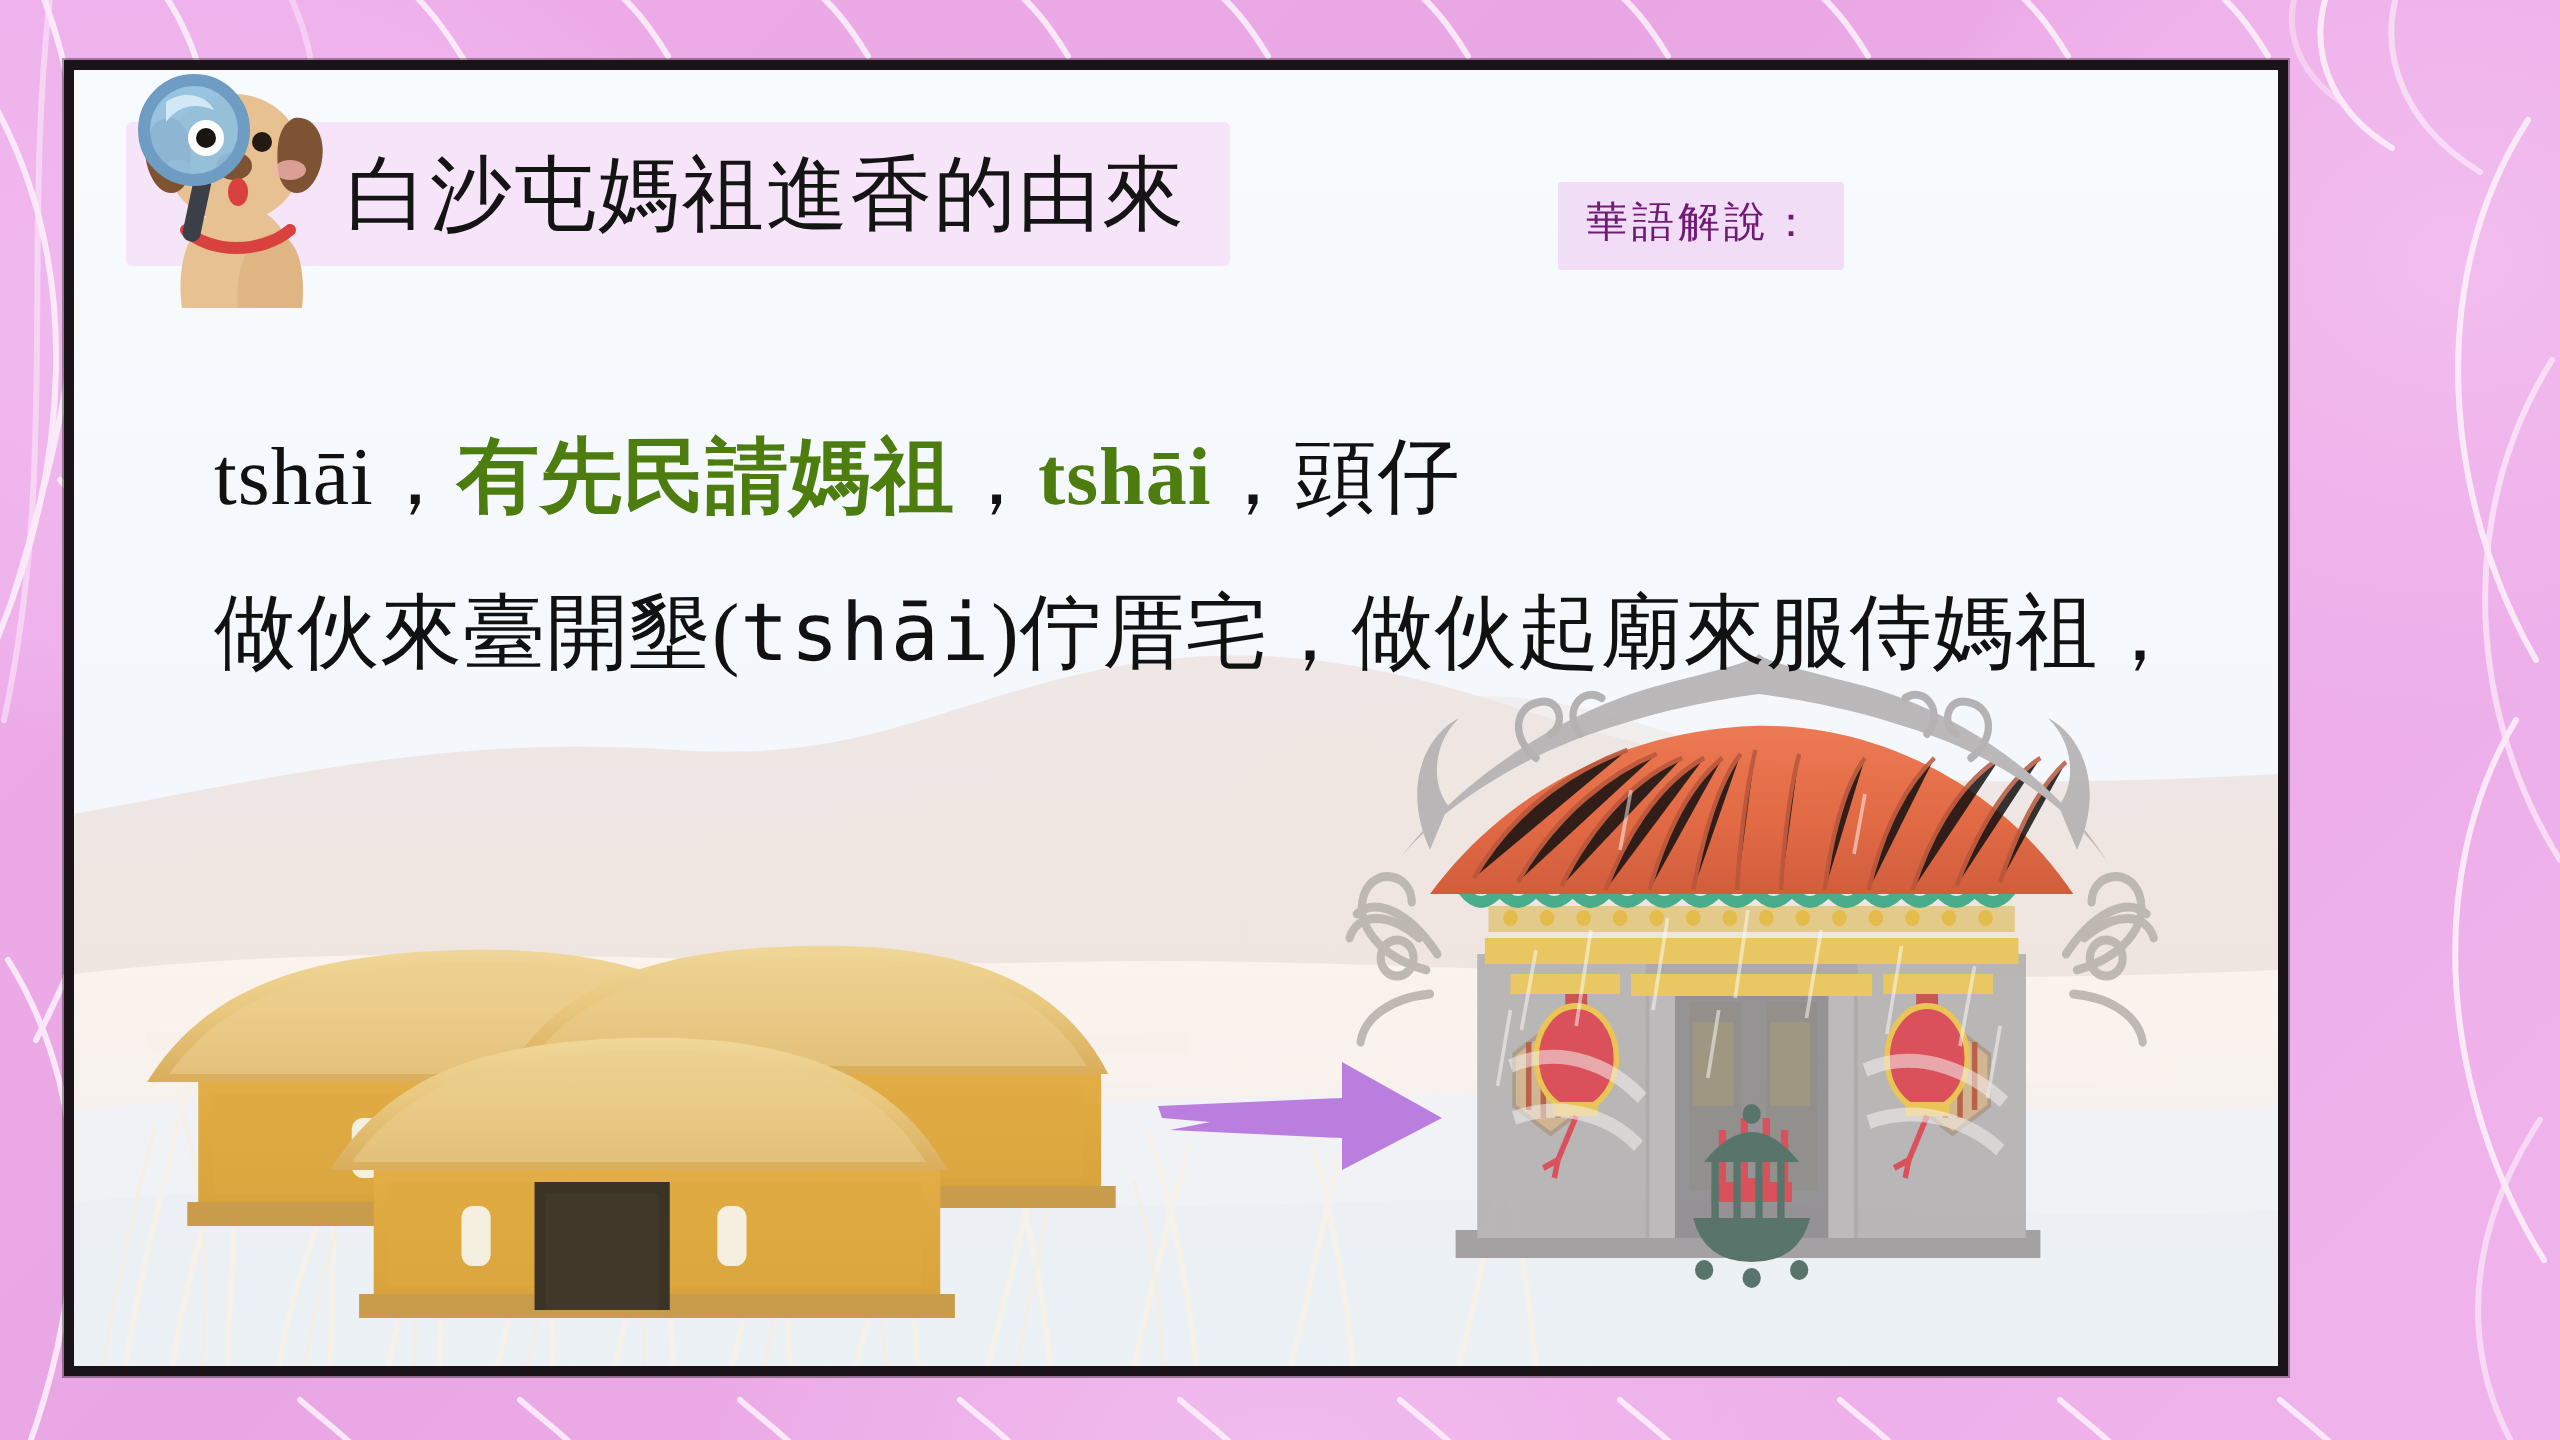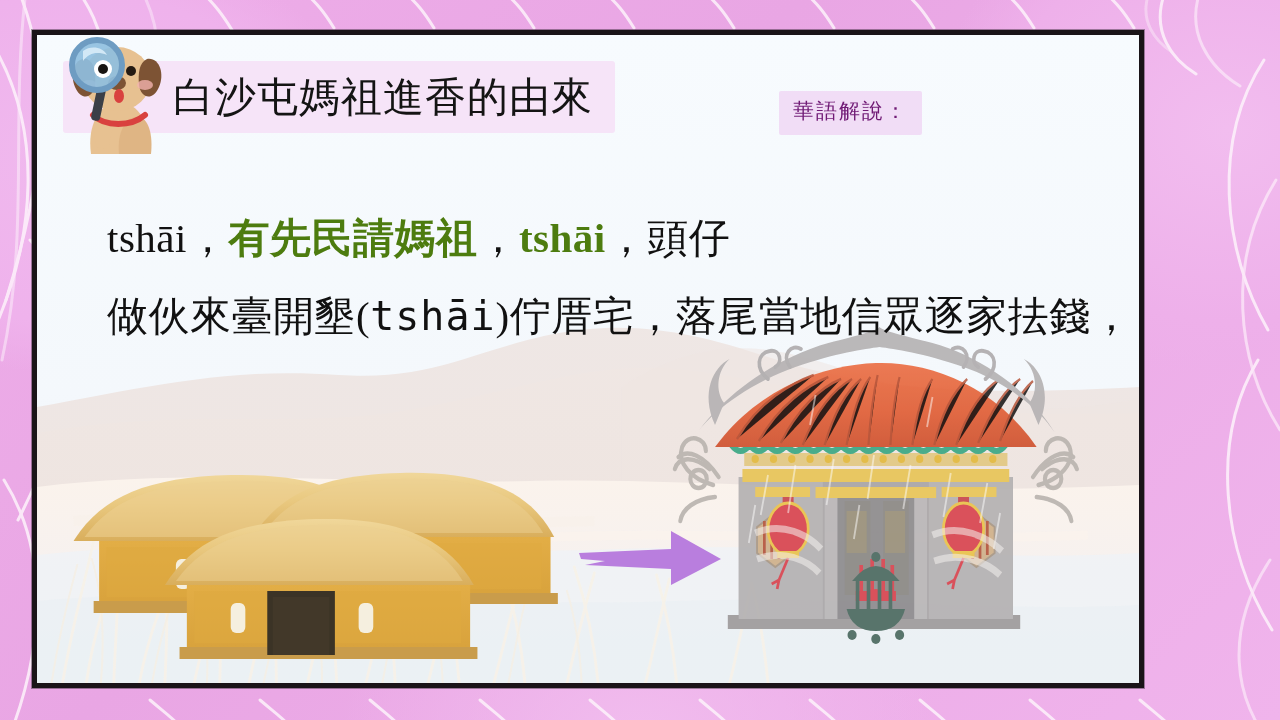--- a/index.html
+++ b/index.html
@@ -533,18 +533,18 @@
       <div class="gloss-box">
         <div class="gloss-line l1">華語解說：</div>
       </div>
     </div>
 
     <div class="body-text">
       <span class="ln">
         <span>tshāi，</span><span class="hl">有先民請媽祖</span><span>，</span><span class="hl">tshāi</span><span>，頭仔</span>
       </span>
       <span class="ln">
-        <span>做伙來臺開墾(</span><span class="rom">tshāi</span><span>)佇厝宅，落尾當地信眾逐家抾錢，</span>
+        <span>做伙來臺開墾(</span><span class="rom">tshāi</span><span>)佇厝宅，做伙起廟來服侍媽祖，</span>
       </span>
     </div>
 
   </div>
 </div>
 
 </body></html>

